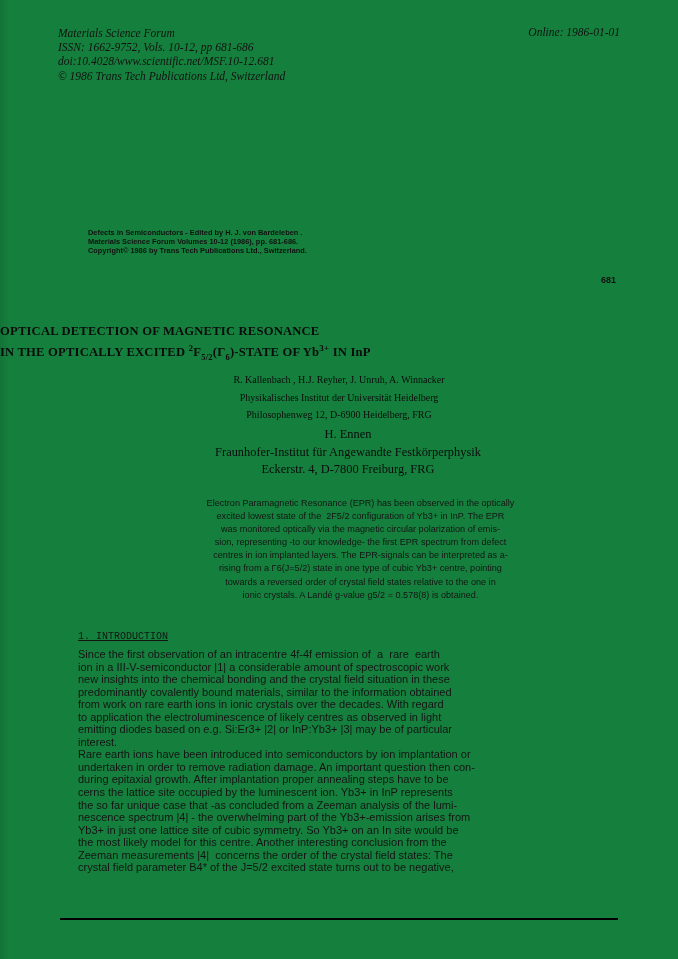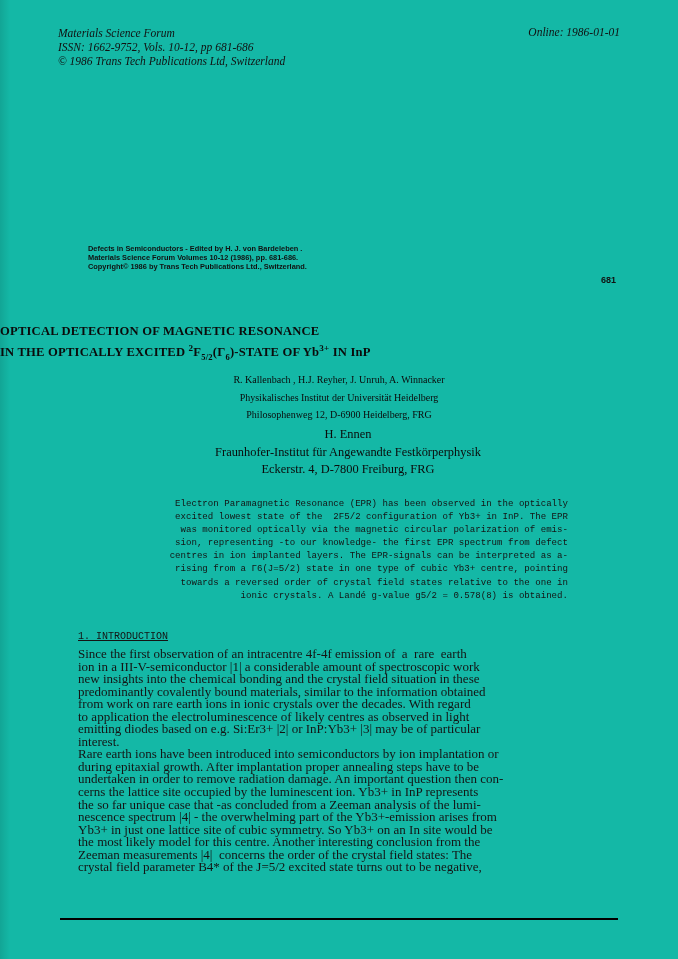--- a/index.html
+++ b/index.html
@@ -11,21 +11,21 @@
     width: 678px;
     height: 959px;
     position: relative;
     font-family: "Liberation Serif", serif;
     color: #0d0d0d;
     overflow: hidden;
   }
   .page {
     position: absolute;
     inset: 0;
-    background: #14b8a6;
+    background: #15803d;
   }
 
   
   .pubhead {
     position: absolute;
     left: 58px;
     top: 26px;
     width: 560px;
     font-style: italic;
     font-size: 11.5px;
@@ -47,21 +47,20 @@
   .stripblock {
     position: absolute;
     left: 88px;
     top: 228px;
     width: 420px;
     font-family: "Liberation Sans", sans-serif;
     font-weight: bold;
     font-size: 7.4px;
     line-height: 9.2px;
     color: #111;
-    margin-top: 16px;
   }
   .stripblock .line { display: block; white-space: nowrap; }
   .pagenum-top {
     position: absolute;
     right: 62px;
     top: 243px;
     font-family: "Liberation Sans", sans-serif;
     font-weight: bold;
     font-size: 9px;
     color: #111;
@@ -106,50 +105,50 @@
     text-align: center;
     font-size: 12.4px;
     line-height: 17.5px;
     color: #0b0b0b;
   }
   .authors2 .ln { display: block; margin-left: 18px; }
 
   
   .abstract {
     position: absolute;
-    left: 121px;
+    left: 137px;
     top: 497px;
     width: 447px;
-    font-family: Liberation Mono, monospace;
+    font-family: Liberation Sans, sans-serif;
     font-size: 9.1px;
     line-height: 13.1px;
     color: #141414;
-    text-align: right;
+    text-align: center;
   }
   .abstract .ln { display: block; white-space: pre; }
 
   
   .sechead {
     position: absolute;
     left: 78px;
     top: 631px;
     font-family: "Liberation Mono", monospace;
     font-size: 10px;
     color: #141414;
     text-decoration: underline;
   }
 
   
   .body {
     position: absolute;
     left: 78px;
     top: 648px;
     width: 524px;
-    font-family: Liberation Serif, serif;
-    font-size: 13px;
+    font-family: Liberation Sans, sans-serif;
+    font-size: 11px;
     line-height: 12.55px;
     color: #141414;
   }
   .body .ln { display: block; white-space: pre; }
 
   
   .bottomrule {
     position: absolute;
     left: 60px;
     right: 60px;
@@ -168,20 +167,21 @@
   }
 </style>
 </head>
 <body>
 
 <div class="page">
 
   <div class="pubhead">
     <span class="line">Materials Science Forum</span>
     <span class="line">ISSN: 1662-9752, Vols. 10-12, pp 681-686</span>
+    <span class="line">doi:10.4028/www.scientific.net/MSF.10-12.681</span>
     <span class="line">© 1986 Trans Tech Publications Ltd, Switzerland</span>
   </div>
 
   <div class="online">Online: 1986-01-01</div>
 
   <div class="stripblock">
     <span class="line">Defects in Semiconductors - Edited by H. J. von Bardeleben   .</span>
     <span class="line">Materials Science Forum Volumes 10-12 (1986),  pp. 681-686.</span>
     <span class="line">Copyright© 1986 by Trans Tech Publications Ltd., Switzerland.</span>
   </div>
@@ -220,22 +220,22 @@
   <div class="body">
     <span class="ln">Since the first observation of an intracentre 4f-4f emission of  a  rare  earth</span>
     <span class="ln">ion in a III-V-semiconductor |1| a considerable amount of spectroscopic work</span>
     <span class="ln">new insights into the chemical bonding and the crystal field situation in these</span>
     <span class="ln">predominantly covalently bound materials, similar to the information obtained</span>
     <span class="ln">from work on rare earth ions in ionic crystals over the decades. With regard</span>
     <span class="ln">to application the electroluminescence of likely centres as observed in light</span>
     <span class="ln">emitting diodes based on e.g. Si:Er3+ |2| or InP:Yb3+ |3| may be of particular</span>
     <span class="ln">interest.</span>
     <span class="ln">Rare earth ions have been introduced into semiconductors by ion implantation or</span>
+    <span class="ln">undertaken in order to remove radiation damage. An important question then con-</span>
     <span class="ln">during epitaxial growth. After implantation proper annealing steps have to be</span>
-    <span class="ln">undertaken in order to remove radiation damage. An important question then con-</span>
     <span class="ln">cerns the lattice site occupied by the luminescent ion. Yb3+ in InP represents</span>
     <span class="ln">the so far unique case that -as concluded from a Zeeman analysis of the lumi-</span>
     <span class="ln">nescence spectrum |4| - the overwhelming part of the Yb3+-emission arises from</span>
     <span class="ln">Yb3+ in just one lattice site of cubic symmetry. So Yb3+ on an In site would be</span>
     <span class="ln">the most likely model for this centre. Another interesting conclusion from the</span>
     <span class="ln">Zeeman measurements |4|  concerns the order of the crystal field states: The</span>
     <span class="ln">crystal field parameter B4* of the J=5/2 excited state turns out to be negative,</span>
   </div>
 
   <div class="bottomrule"></div>

